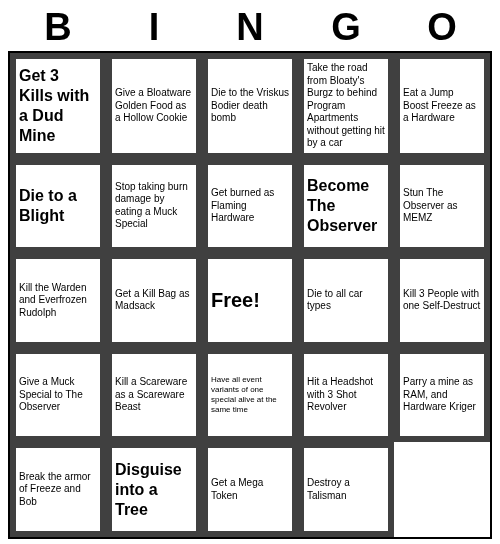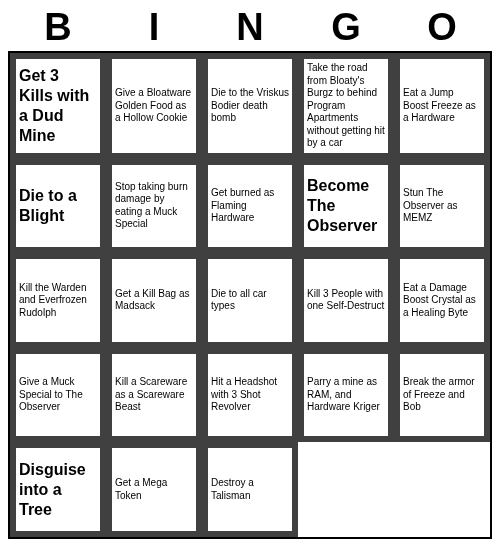--- a/index.html
+++ b/index.html
@@ -101,34 +101,37 @@
     </div>
     <div class="bingo-cell">
       <span class="cell-text">Stun The Observer as MEMZ</span>
     </div>
     <div class="bingo-cell">
       <span class="cell-text">Kill the Warden and Everfrozen Rudolph</span>
     </div>
     <div class="bingo-cell">
       <span class="cell-text">Get a Kill Bag as Madsack</span>
     </div>
+    <div class="bingo-cell free">
+      <span class="cell-text">Free!</span>
+    </div>
     <div class="bingo-cell">
       <span class="cell-text">Die to all car types</span>
     </div>
     <div class="bingo-cell">
       <span class="cell-text">Kill 3 People with one Self-Destruct</span>
     </div>
     <div class="bingo-cell">
-      <span class="cell-text">Eat a Damage Boost Crystal as a Healing Byte</span>
-    </div>
-    <div class="bingo-cell">
       <span class="cell-text">Give a Muck Special to The Observer</span>
     </div>
     <div class="bingo-cell">
       <span class="cell-text">Kill a Scareware as a Scareware Beast</span>
+    </div>
+    <div class="bingo-cell" style="font-size: 8px;">
+      <span class="cell-text">Have all event variants of one special alive at the same time</span>
     </div>
     <div class="bingo-cell">
       <span class="cell-text">Hit a Headshot with 3 Shot Revolver</span>
     </div>
     <div class="bingo-cell">
       <span class="cell-text">Parry a mine as RAM, and Hardware Kriger</span>
     </div>
     <div class="bingo-cell">
       <span class="cell-text">Break the armor of Freeze and Bob</span>
     </div>

